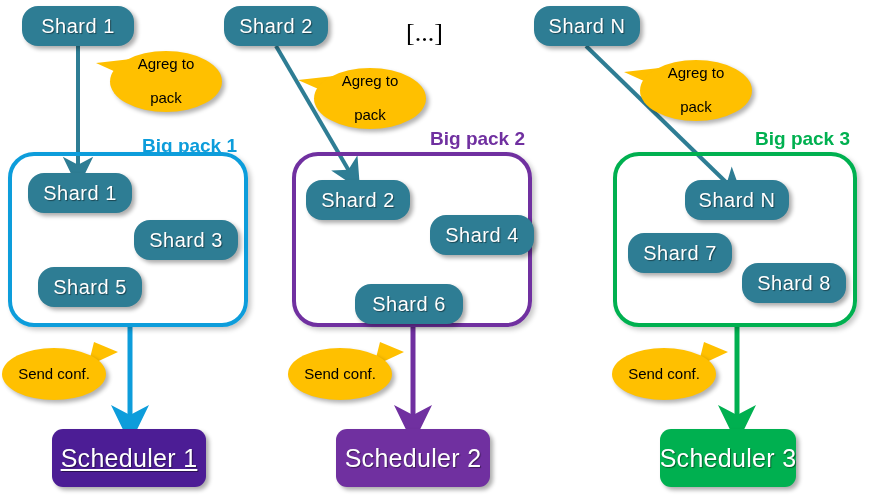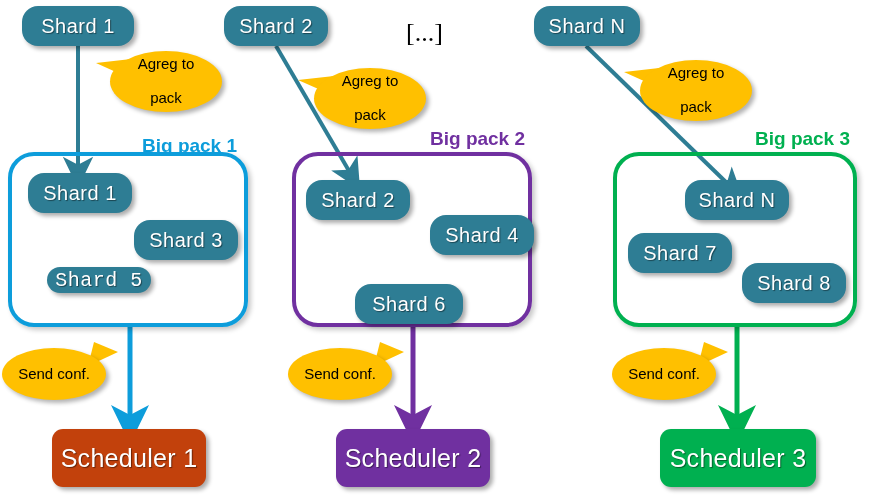--- a/index.html
+++ b/index.html
@@ -43,21 +43,21 @@
     background: #2E7D94;
     font-size: 20px;
     letter-spacing: 0.5px;
   }
   .shard-top { font-size: 20px; }
   .scheduler {
     font-size: 25px;
     border-radius: 11px;
     letter-spacing: 0.3px;
   }
-  .sched-1 { background: #c2410c; }
+  .sched-1 { background: #4c1d95; text-decoration: underline; }
   .sched-2 { background: #7030A0; }
   .sched-3 { background: #00B050; }
 
   
   .pack {
     position: absolute;
     box-sizing: border-box;
     border-radius: 26px;
     background: transparent;
     box-shadow: 3px 3px 5px rgba(0,0,0,0.22);
@@ -165,21 +165,21 @@
     <span>
       <span>Agreg to</span><br>
       <span>pack</span>
     </span>
   </div>
 
   <div class="pack-label lbl-1" style="left:142px; top:135px;">Big pack 1</div>
   <div class="pack pack-1" style="left:8px; top:152px; width:240px; height:175px;"></div>
   <div class="node shard" style="left:28px;  top:173px; width:104px; height:40px;">Shard 1</div>
   <div class="node shard" style="left:134px; top:220px; width:104px; height:40px;">Shard 3</div>
-  <div class="node shard" style="left:47px;  top:267px; width:104px; height:26px;font-family:Liberation Mono, monospace;">Shard 5</div>
+  <div class="node shard" style="left:38px;  top:267px; width:104px; height:40px;">Shard 5</div>
 
   <div class="pack-label lbl-2" style="left:430px; top:128px;">Big pack 2</div>
   <div class="pack pack-2" style="left:292px; top:152px; width:240px; height:175px;"></div>
   <div class="node shard" style="left:306px; top:180px; width:104px; height:40px;">Shard 2</div>
   <div class="node shard" style="left:430px; top:215px; width:104px; height:40px;">Shard 4</div>
   <div class="node shard" style="left:355px; top:284px; width:108px; height:40px;">Shard 6</div>
 
   <div class="pack-label lbl-3" style="left:755px; top:128px;">Big pack 3</div>
   <div class="pack pack-3" style="left:613px; top:152px; width:244px; height:175px;"></div>
   <div class="node shard" style="left:685px; top:180px; width:104px; height:40px;">Shard N</div>
@@ -191,15 +191,15 @@
   </div>
   <div class="callout" style="left:288px; top:348px; width:104px; height:52px;">
     <span>Send conf.</span>
   </div>
   <div class="callout" style="left:612px; top:348px; width:104px; height:52px;">
     <span>Send conf.</span>
   </div>
 
   <div class="node scheduler sched-1" style="left:52px;  top:429px; width:154px; height:58px;">Scheduler 1</div>
   <div class="node scheduler sched-2" style="left:336px; top:429px; width:154px; height:58px;">Scheduler 2</div>
-  <div class="node scheduler sched-3" style="left:660px; top:429px; width:156px; height:58px;">Scheduler 3</div>
+  <div class="node scheduler sched-3" style="left:660px; top:429px; width:136px; height:58px;">Scheduler 3</div>
 
 </div>
 
 </body></html>

